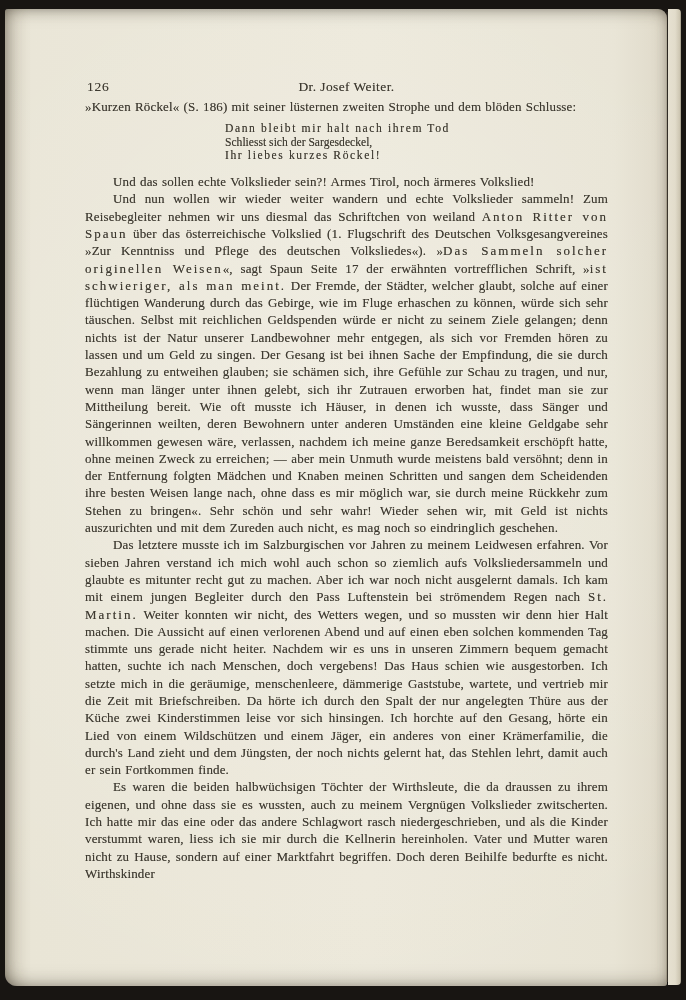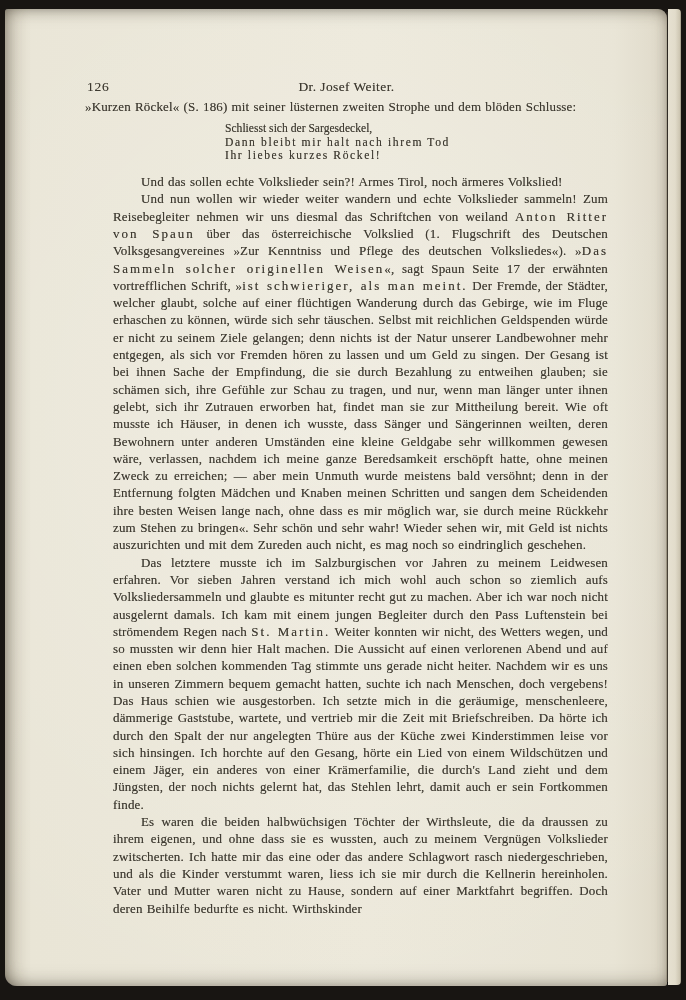--- a/index.html
+++ b/index.html
@@ -81,21 +81,21 @@
     letter-spacing: 0.4px;
   }
   .para {
     margin: 0;
     font-size: 13px;
     line-height: 17.3px;
     text-align: justify;
     word-spacing: 0.06em;
     letter-spacing: 0.15px;
   }
-  .para.indent { text-indent: 28px; margin-left: 28px; }
+  .para.indent { text-indent: 28px; }
   .sp { letter-spacing: 2px; }
   .verse {
     margin: 7px 0 10px 140px;
     font-size: 11.6px;
     line-height: 13.6px;
   }
   .verse-line.sp { letter-spacing: 1.6px; }
 </style>
 </head>
 <body>
@@ -103,22 +103,22 @@
 <div class="stage" style="--frame: #181512; --paper: #eae5d6; --ink: #3e3a31;">
   <div class="paper">
     <div class="content">
       <div class="page-header">
         <span class="page-number">126</span>
         <span class="running-header">Dr. Josef Weiter.</span>
       </div>
       <div>
           <p class="para"><span class="run">»Kurzen Röckel« (S. 186) mit seiner lüsternen zweiten Strophe und dem blöden Schlusse:</span></p>
           <div class="verse">
+            <div class="verse-line sp">Dann bleibt mir halt nach ihrem Tod</div>
             <div class="verse-line">Schliesst sich der Sargesdeckel,</div>
-            <div class="verse-line sp">Dann bleibt mir halt nach ihrem Tod</div>
             <div class="verse-line sp">Ihr liebes kurzes Röckel!</div>
           </div>
           <p class="para indent"><span class="run">Und das sollen echte Volkslieder sein?! Armes Tirol, noch ärmeres Volkslied!</span></p>
           <p class="para indent"><span class="run">Und nun wollen wir wieder weiter wandern und echte Volkslieder sammeln! Zum Reisebegleiter nehmen wir uns diesmal das Schriftchen von weiland </span><span class="sp">Anton Ritter von Spaun</span><span class="run"> über das österreichische Volkslied (1. Flugschrift des Deutschen Volksgesangvereines »Zur Kenntniss und Pflege des deutschen Volksliedes«). »</span><span class="sp">Das Sammeln solcher originellen Weisen</span><span class="run">«, sagt Spaun Seite 17 der erwähnten vortrefflichen Schrift, »</span><span class="sp">ist schwieriger, als man meint.</span><span class="run"> Der Fremde, der Städter, welcher glaubt, solche auf einer flüchtigen Wanderung durch das Gebirge, wie im Fluge erhaschen zu können, würde sich sehr täuschen. Selbst mit reichlichen Geldspenden würde er nicht zu seinem Ziele gelangen; denn nichts ist der Natur unserer Landbewohner mehr entgegen, als sich vor Fremden hören zu lassen und um Geld zu singen. Der Gesang ist bei ihnen Sache der Empfindung, die sie durch Bezahlung zu entweihen glauben; sie schämen sich, ihre Gefühle zur Schau zu tragen, und nur, wenn man länger unter ihnen gelebt, sich ihr Zutrauen erworben hat, findet man sie zur Mittheilung bereit. Wie oft musste ich Häuser, in denen ich wusste, dass Sänger und Sängerinnen weilten, deren Bewohnern unter anderen Umständen eine kleine Geldgabe sehr willkommen gewesen wäre, verlassen, nachdem ich meine ganze Beredsamkeit erschöpft hatte, ohne meinen Zweck zu erreichen; — aber mein Unmuth wurde meistens bald versöhnt; denn in der Entfernung folgten Mädchen und Knaben meinen Schritten und sangen dem Scheidenden ihre besten Weisen lange nach, ohne dass es mir möglich war, sie durch meine Rückkehr zum Stehen zu bringen«. Sehr schön und sehr wahr! Wieder sehen wir, mit Geld ist nichts auszurichten und mit dem Zureden auch nicht, es mag noch so eindringlich geschehen.</span></p>
           <p class="para indent"><span class="run">Das letztere musste ich im Salzburgischen vor Jahren zu meinem Leidwesen erfahren. Vor sieben Jahren verstand ich mich wohl auch schon so ziemlich aufs Volksliedersammeln und glaubte es mitunter recht gut zu machen. Aber ich war noch nicht ausgelernt damals. Ich kam mit einem jungen Begleiter durch den Pass Luftenstein bei strömendem Regen nach </span><span class="sp">St. Martin.</span><span class="run"> Weiter konnten wir nicht, des Wetters wegen, und so mussten wir denn hier Halt machen. Die Aussicht auf einen verlorenen Abend und auf einen eben solchen kommenden Tag stimmte uns gerade nicht heiter. Nachdem wir es uns in unseren Zimmern bequem gemacht hatten, suchte ich nach Menschen, doch vergebens! Das Haus schien wie ausgestorben. Ich setzte mich in die geräumige, menschenleere, dämmerige Gaststube, wartete, und vertrieb mir die Zeit mit Briefschreiben. Da hörte ich durch den Spalt der nur angelegten Thüre aus der Küche zwei Kinderstimmen leise vor sich hinsingen. Ich horchte auf den Gesang, hörte ein Lied von einem Wildschützen und einem Jäger, ein anderes von einer Krämerfamilie, die durch's Land zieht und dem Jüngsten, der noch nichts gelernt hat, das Stehlen lehrt, damit auch er sein Fortkommen finde.</span></p>
           <p class="para indent"><span class="run">Es waren die beiden halbwüchsigen Töchter der Wirthsleute, die da draussen zu ihrem eigenen, und ohne dass sie es wussten, auch zu meinem Vergnügen Volkslieder zwitscherten. Ich hatte mir das eine oder das andere Schlagwort rasch niedergeschrieben, und als die Kinder verstummt waren, liess ich sie mir durch die Kellnerin hereinholen. Vater und Mutter waren nicht zu Hause, sondern auf einer Marktfahrt begriffen. Doch deren Beihilfe bedurfte es nicht. Wirthskinder</span></p>
         </div>
     </div>
   </div>
   <div class="crease"></div>

